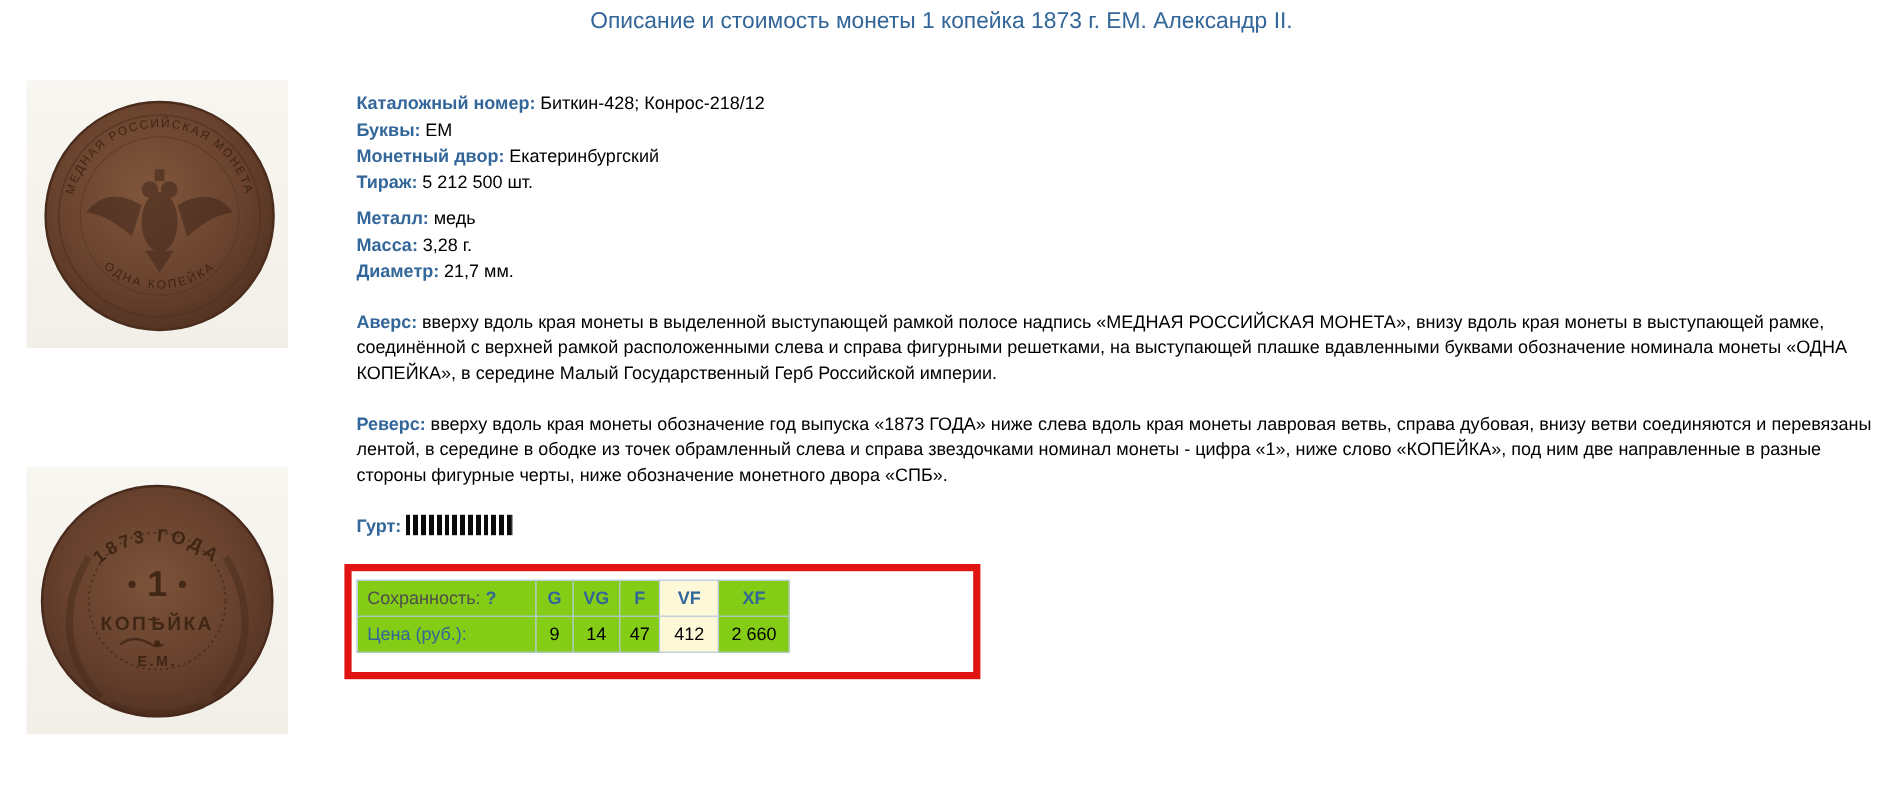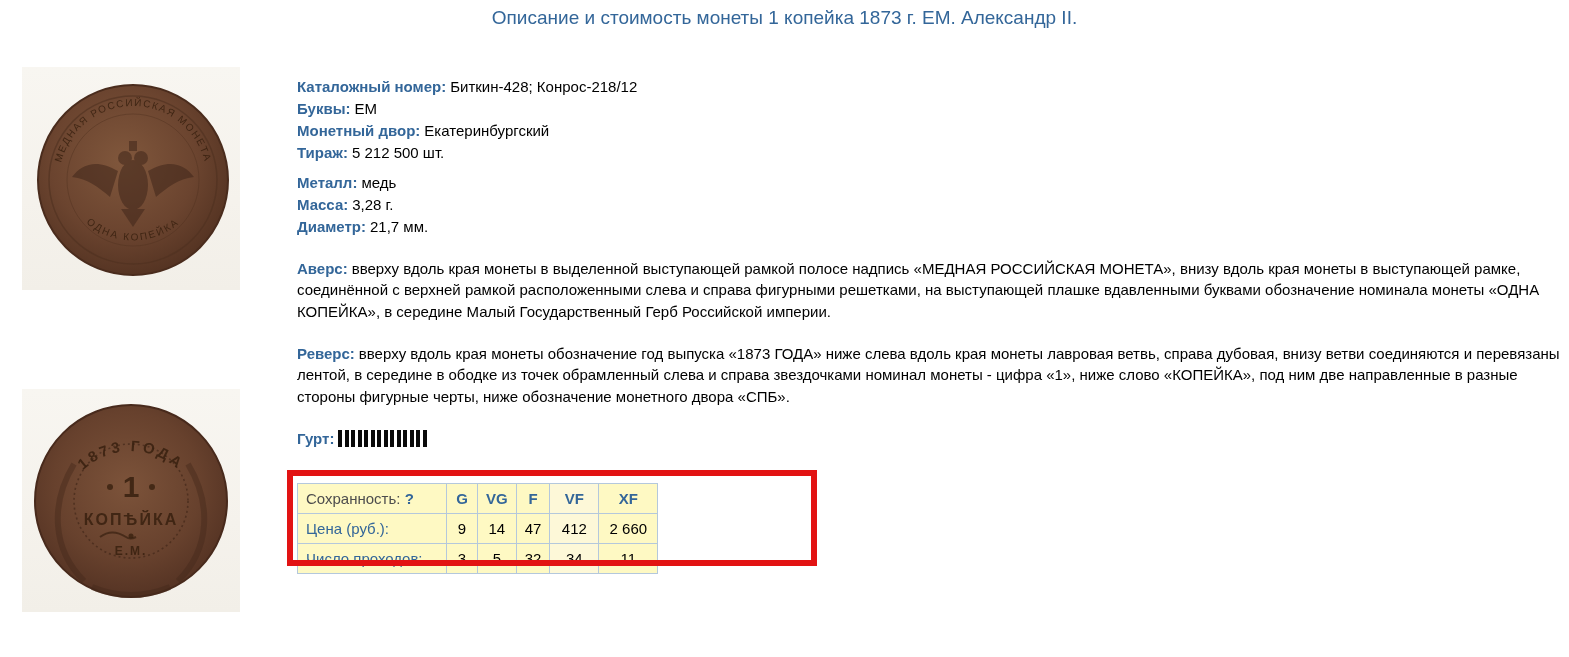--- a/index.html
+++ b/index.html
@@ -37,21 +37,21 @@
   
   .price-section{position:absolute;left:297px;top:478px;width:600px;}
   .price-heading{font-size:15px;font-weight:bold;color:#336699;line-height:19px;}
   .red-frame{
     position:absolute;left:-10px;top:-8px;width:518px;height:84px;
     border:6px solid #e21313;pointer-events:none;z-index:5;
   }
   table.price-table{border-collapse:collapse;margin-top:5px;table-layout:fixed;}
   table.price-table td{
     border:1px solid #b4c8dc;padding:5px 8px;font-size:15px;line-height:19px;
-    text-align:center;background:#fef9c3;
+    text-align:center;background:#84cc16;
   }
   table.price-table td.rowlab{text-align:left;width:132px;white-space:nowrap;}
   td.cond-lab{color:#4d4d4d;}
   .help-q{color:#336699;font-weight:bold;cursor:pointer;}
   td.grade{color:#336699;font-weight:bold;}
   td.hl{background:#fdf8d8 !important;}
   td.rowlab.blue{color:#336699;font-weight:normal;}
   .col-g{width:14px;} .col-vg{width:20px;} .col-f{width:16px;} .col-vf{width:32px;} .col-xf{width:42px;}
   .onsale{position:absolute;left:297px;top:621px;color:#7e9cba;font-size:15px;cursor:pointer;margin-top:48px;}
   
@@ -164,25 +164,17 @@
       <td class="grade col-xf">XF</td>
     </tr>
     <tr>
       <td class="rowlab blue">Цена (руб.):</td>
       <td>9</td>
       <td>14</td>
       <td>47</td>
       <td class="hl">412</td>
       <td>2 660</td>
     </tr>
-    <tr>
-      <td class="rowlab blue">Число проходов:</td>
-      <td>3</td>
-      <td>5</td>
-      <td>32</td>
-      <td class="hl">34</td>
-      <td>11</td>
-    </tr>
   </tbody>
     </table>
 </div>
 
 <div class="onsale">Сейчас в продаже: 10</div>
 
 </body></html>

